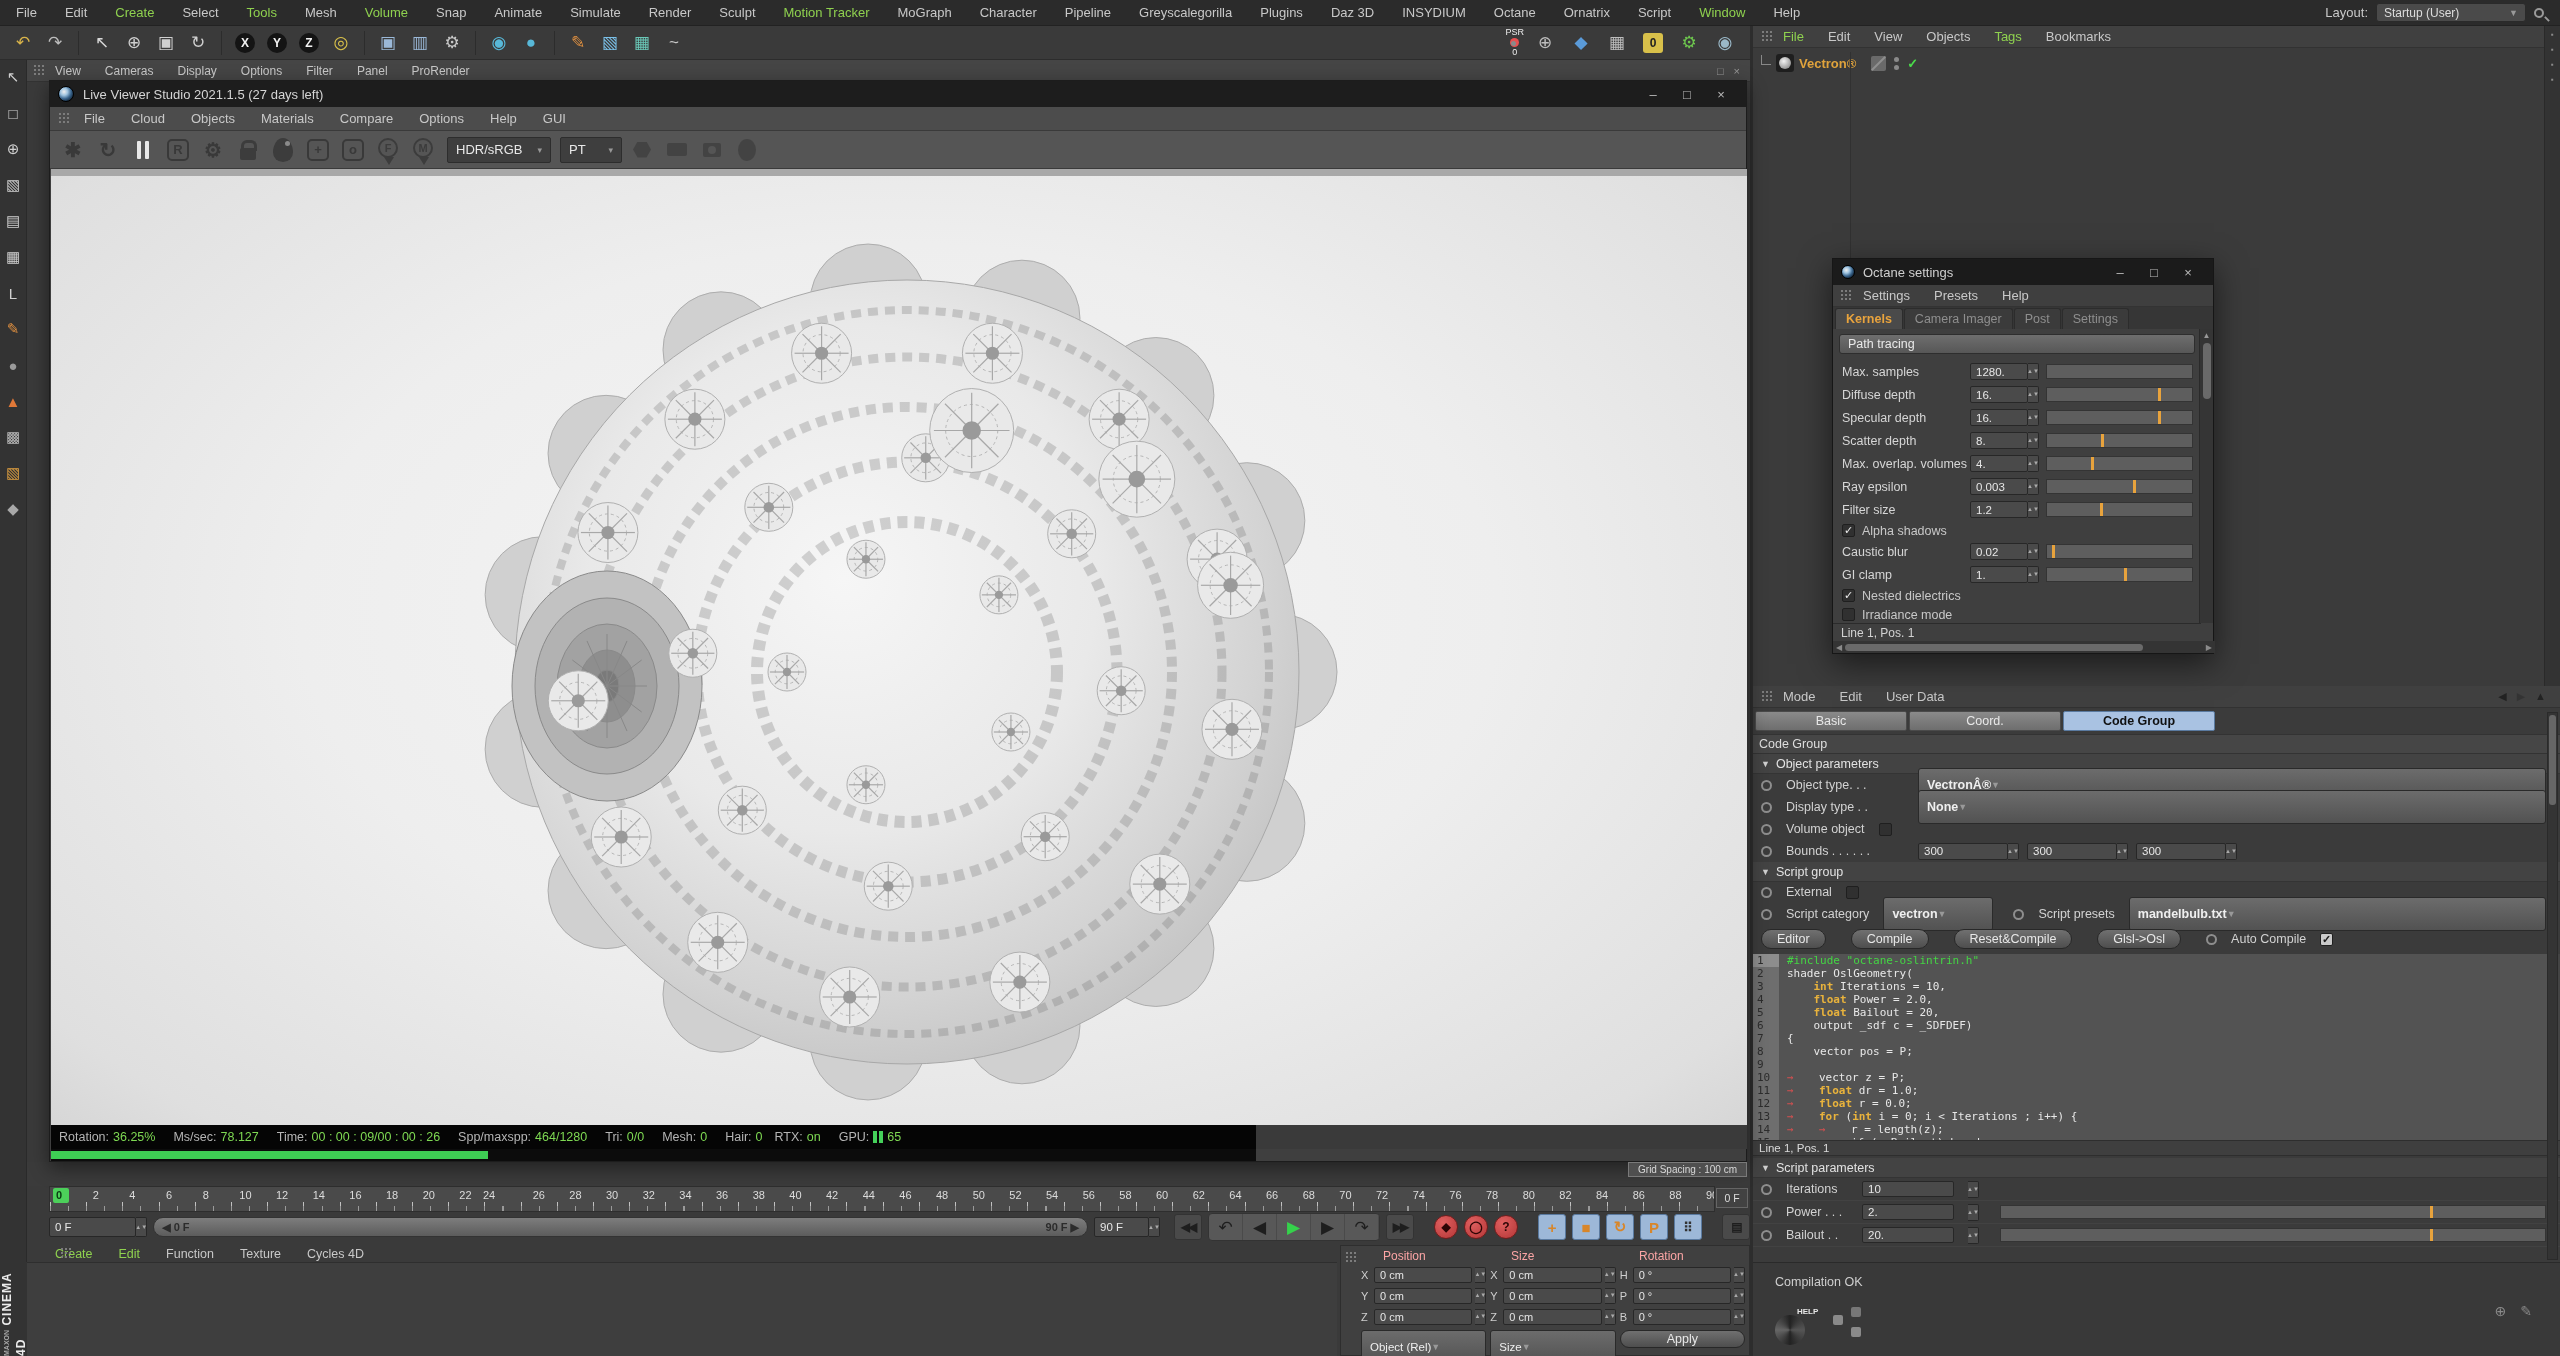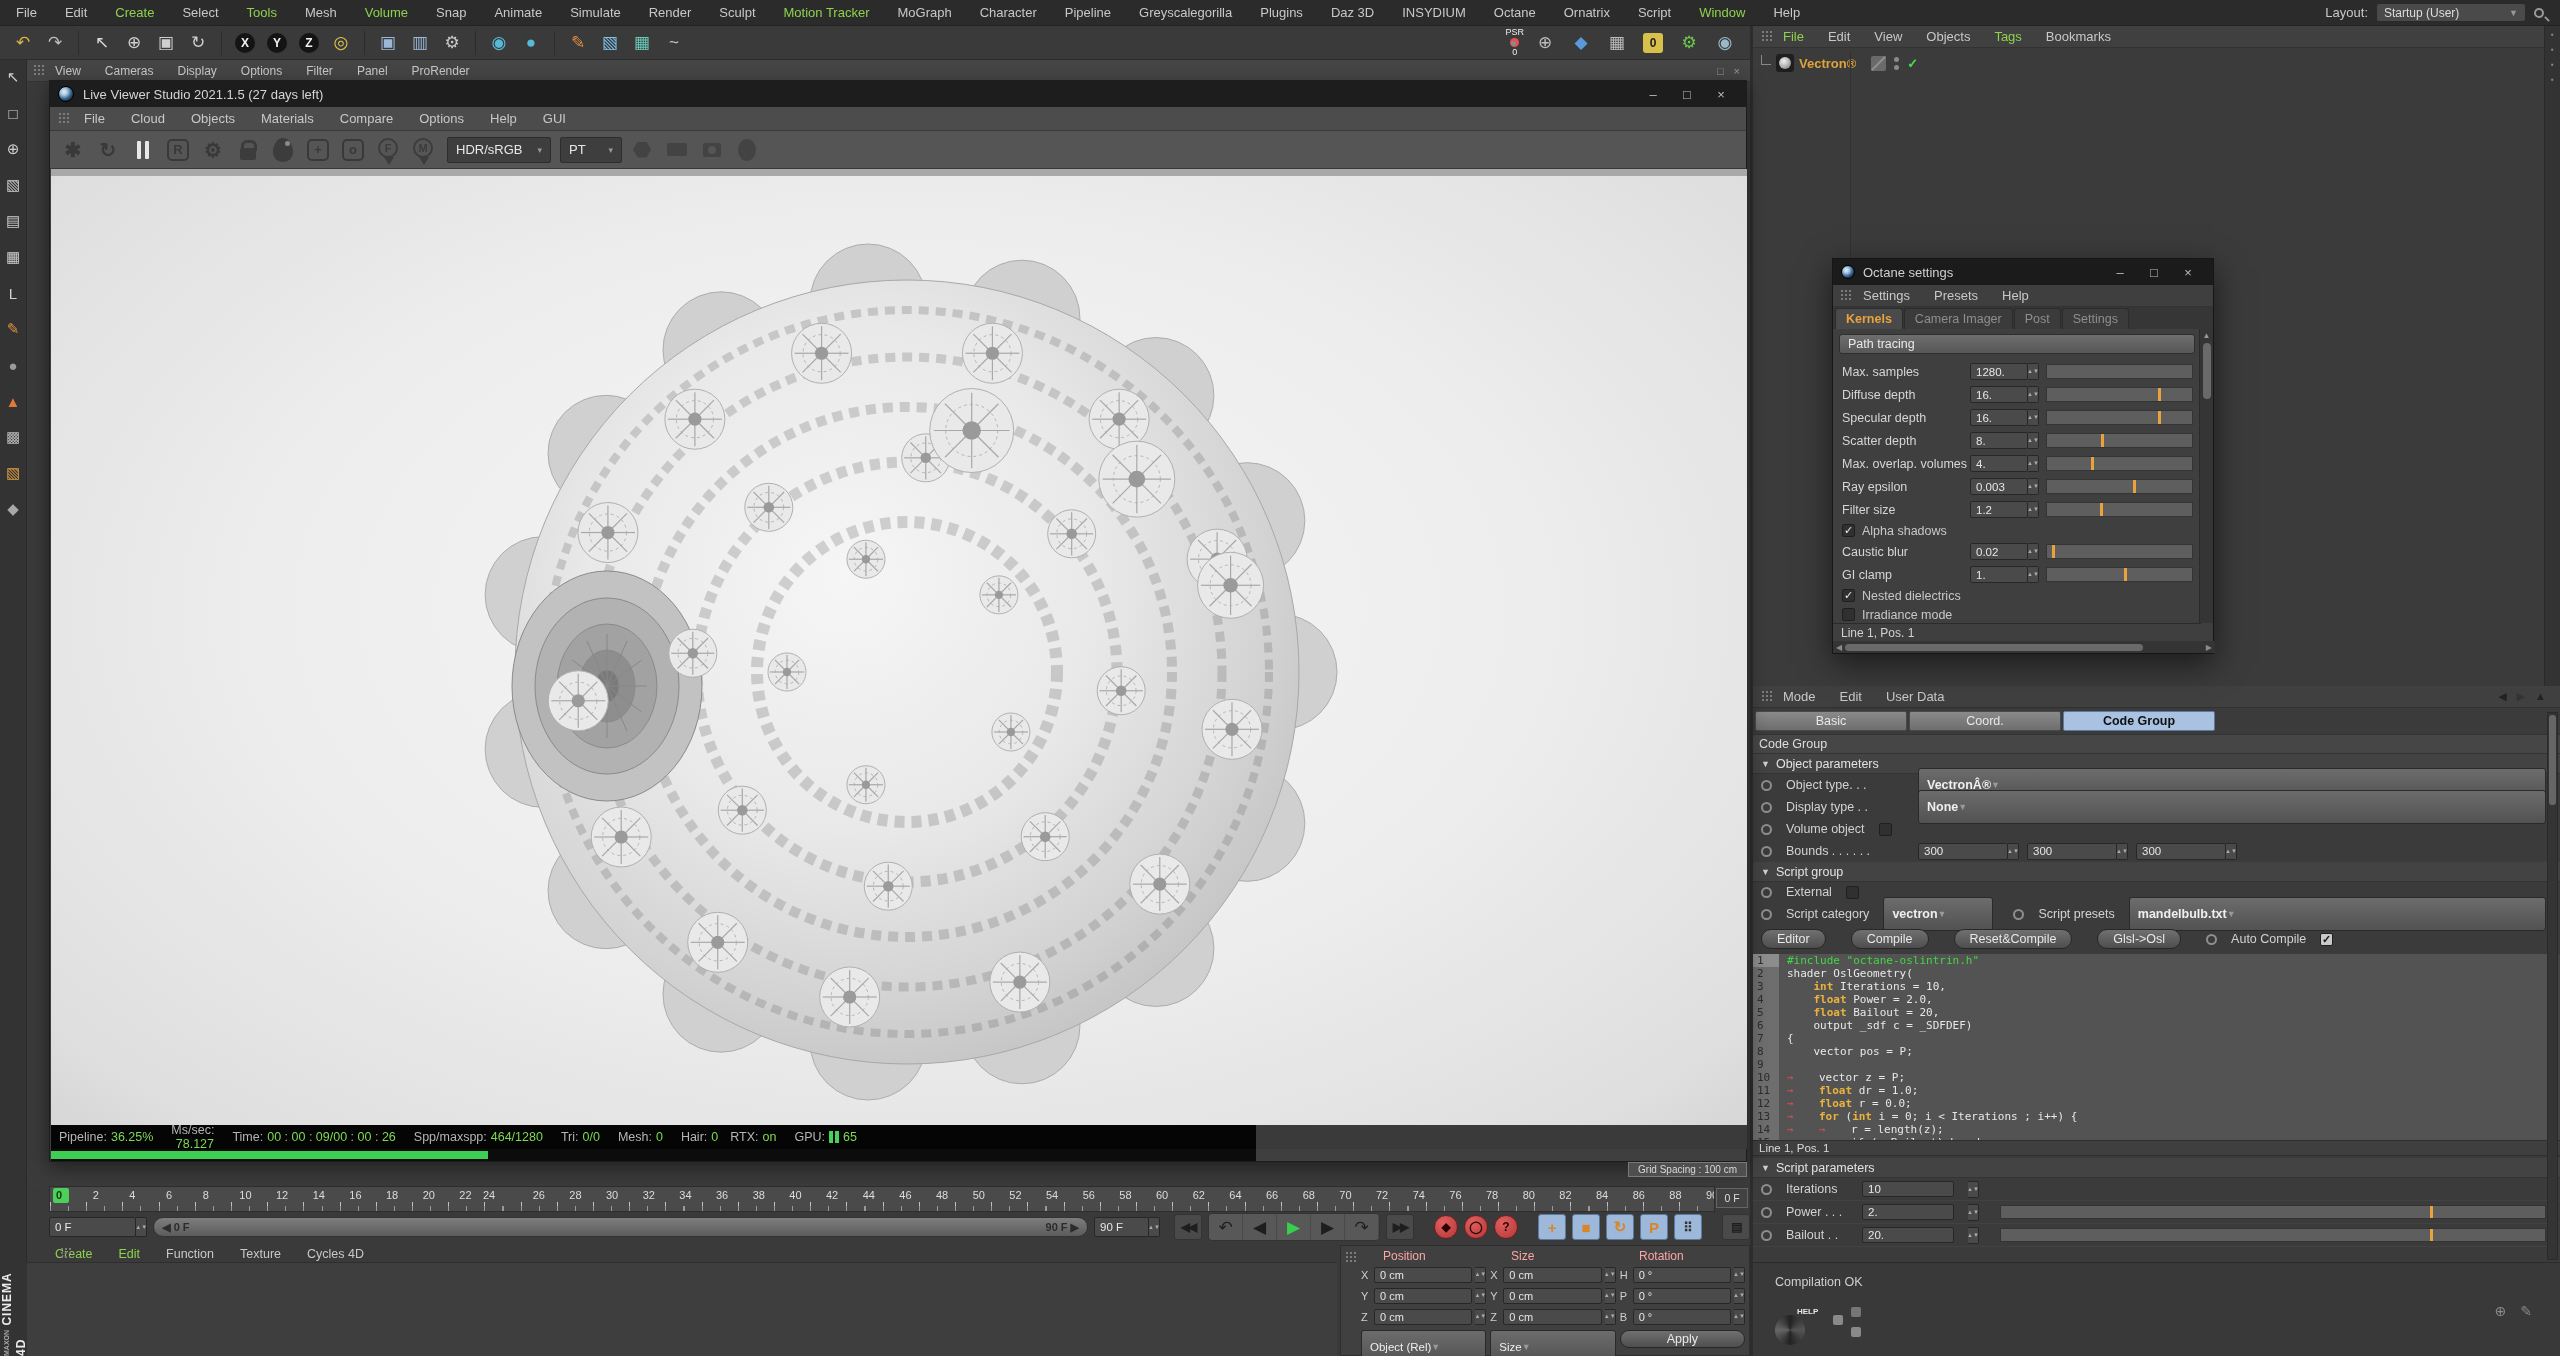--- a/index.html
+++ b/index.html
@@ -875,24 +875,24 @@
               <line x1="1179.585151806838" y1="416.29561989065553" x2="1200.5862232080785" y2="395.2945484894151" stroke="#a8a8a8" stroke-width="1.2"></line>
               <circle cx="1179.585151806838" cy="416.29561989065553" r="7.26" fill="#9a9a9a"></circle>
             </g>
           </g>
       </svg>
     </div>
 
     <div class="lv-status">
       <div class="lv-status-inner" id="lv-status">
           <span style="display: inline-flex; align-items: center;">
-            <span class="st-lbl">Pipeline:</span>
+            <span class="st-lbl">Rotation:</span>
             <span class="st-val">36.25%</span>
           </span>
-          <span style="display: inline-flex; align-items: center; flex-direction: column;">
+          <span style="display: inline-flex; align-items: center;">
             <span class="st-lbl">Ms/sec:</span>
             <span class="st-val">78.127</span>
           </span>
           <span style="display: inline-flex; align-items: center;">
             <span class="st-lbl">Time:</span>
             <span class="st-val">00 : 00 : 09/00 : 00 : 26</span>
           </span>
           <span style="display: inline-flex; align-items: center;">
             <span class="st-lbl">Spp/maxspp:</span>
             <span class="st-val">464/1280</span>

